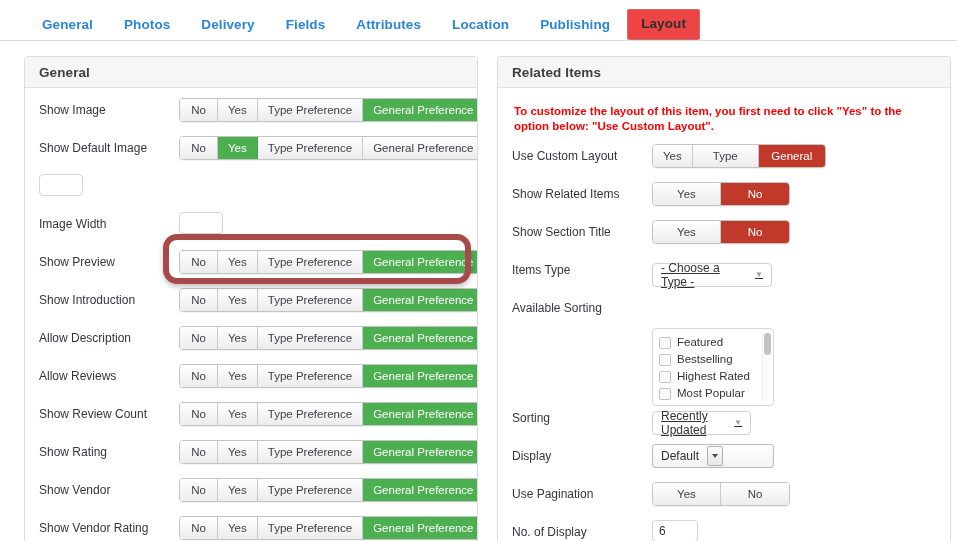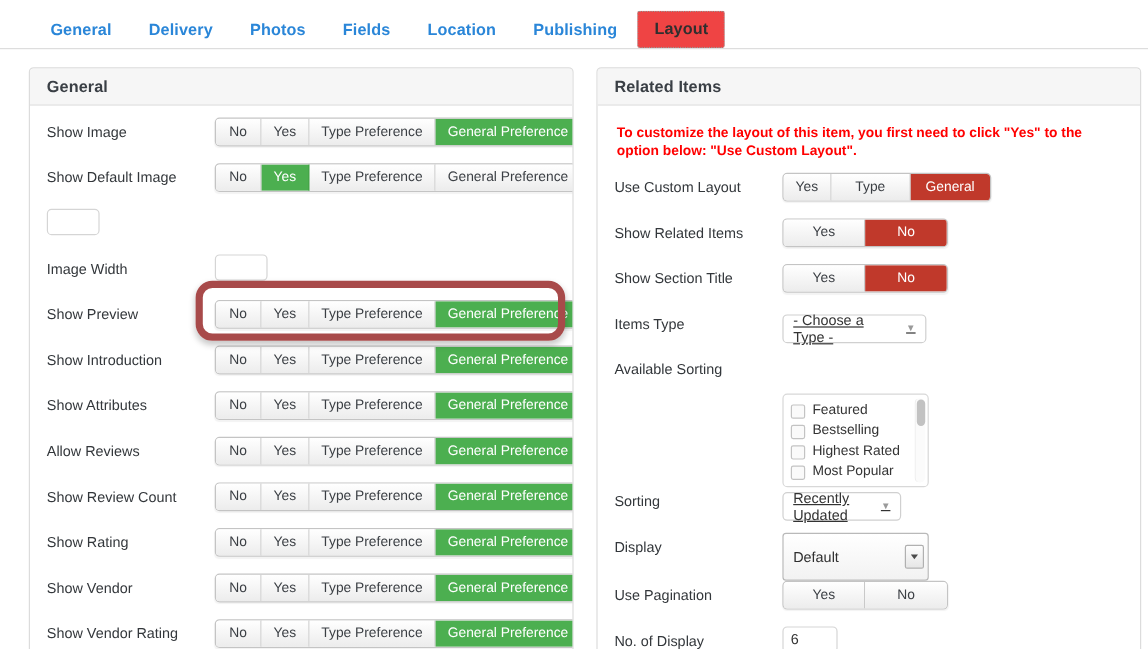--- a/index.html
+++ b/index.html
@@ -101,24 +101,24 @@
     border: 1px solid #d0d0d0; border-radius: 4px; background: #fff;
     font-size: 12px; color: #333; padding: 3px 8px; height: 24px;
     box-sizing: border-box; cursor: pointer; text-decoration: underline;
   }
   .cselect .caret { margin-left: 10px; color: #9a9a9a; font-size: 8px; line-height: 8px; }
   .cs-type { width: 120px; }
   .cs-sort { width: 99px; }
 
   
   .nselect {
-    display: inline-flex; align-items: center; justify-content: space-between;
+    display: inline-flex; align-items: center; justify-content: flex-start;
     border: 1px solid #b9b9b9; border-radius: 3px;
     background: linear-gradient(to bottom,#ffffff 0%,#f2f2f2 100%);
-    font-size: 12px; color: #2f2f2f; padding: 0 3px 0 8px; height: 40px;
+    font-size: 12px; color: #2f2f2f; padding: 0 3px 0 8px; height: 24px;
     box-sizing: border-box; cursor: pointer;
   }
   .nselect .nbtn {
     width: 14px; height: 18px; margin-left: 8px;
     background: linear-gradient(to bottom,#fdfdfd 0%,#e6e6e6 100%);
     border: 1px solid #b0b0b0; border-radius: 2px;
     display: flex; align-items: center; justify-content: center;
   }
   .nselect .nbtn i {
     display: block; width: 0; height: 0;
@@ -158,23 +158,24 @@
   }
 </style>
 </head>
 <body>
 
 <div id="root">
 
   <div class="tabbar">
     <div class="tabs" id="tabs">
         <div class="tab">General</div>
+        <div class="tab">Photos</div>
         <div class="tab">Delivery</div>
-        <div class="tab">Photos</div>
         <div class="tab">Fields</div>
+        <div class="tab">Attributes</div>
         <div class="tab">Location</div>
         <div class="tab">Publishing</div>
         <div class="tab active">Layout</div>
       </div>
   </div>
 
   <div class="panel panel-left">
     <div class="panel-head">
       <span class="panel-title">General</span>
     </div>
@@ -216,21 +217,21 @@
         <div class="row">
           <div class="row-label">Show Introduction</div>
           <div class="row-ctl"><div class="btngroup">
               <div class="btn w-no">No</div>
               <div class="btn w-yes">Yes</div>
               <div class="btn w-wide">Type Preference</div>
               <div class="btn w-gen on-green">General Preference</div>
             </div></div>
         </div>
         <div class="row">
-          <div class="row-label">Show Attributes</div>
+          <div class="row-label">Allow Description</div>
           <div class="row-ctl"><div class="btngroup">
               <div class="btn w-no">No</div>
               <div class="btn w-yes">Yes</div>
               <div class="btn w-wide">Type Preference</div>
               <div class="btn w-gen on-green">General Preference</div>
             </div></div>
         </div>
         <div class="row">
           <div class="row-label">Allow Reviews</div>
           <div class="row-ctl"><div class="btngroup">

